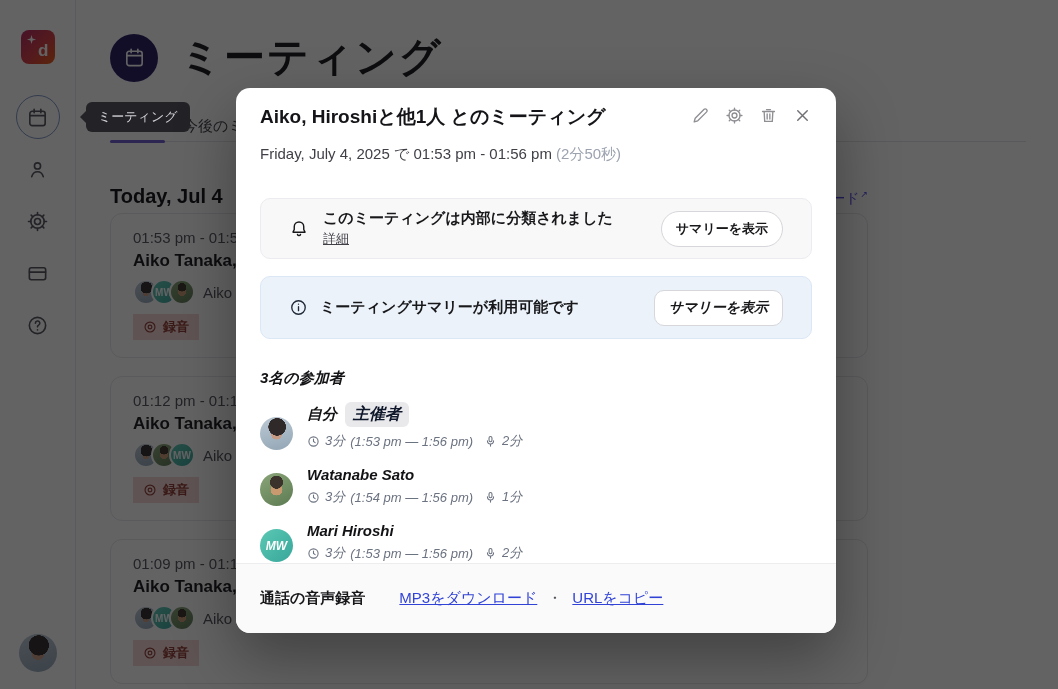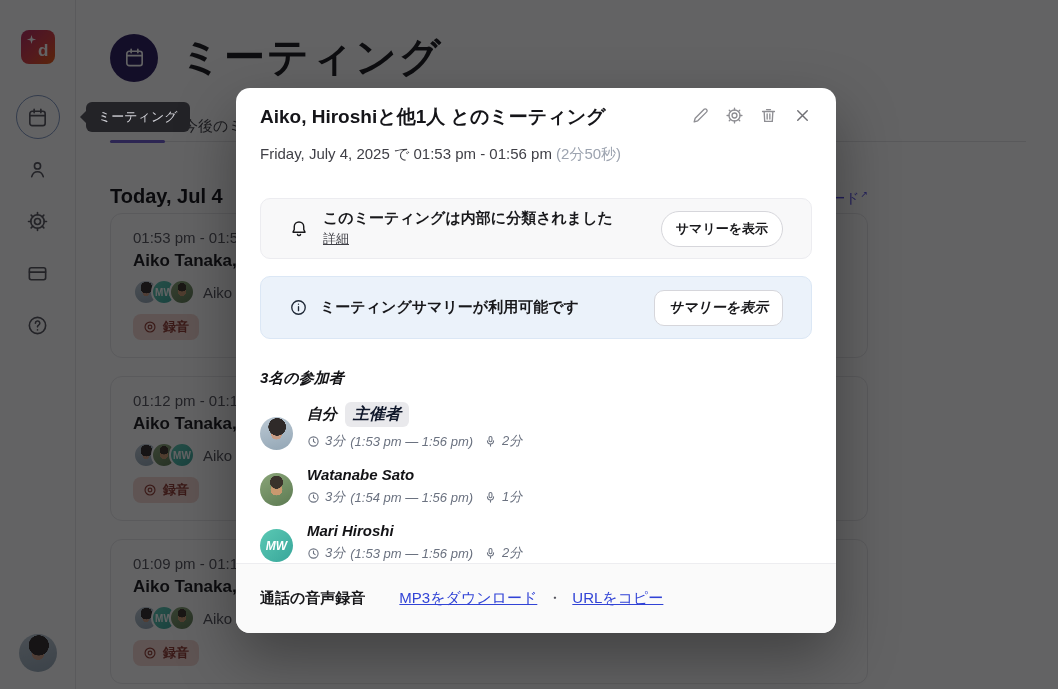--- a/index.html
+++ b/index.html
@@ -53,21 +53,21 @@
   .card { height:145px; background:#fff; border:1px solid #e7e7ea; border-radius:12px;
           padding:15px 22px; overflow:hidden; }
   .card-time { font-size:15px; color:#52525b; }
   .card-title { margin-top:5px; font-size:17px; font-weight:700; color:#18181b; white-space:nowrap; }
   .card-people { margin-top:8px; display:flex; align-items:center; }
   .stack { display:flex; }
   .stack .avatar { width:26px; height:26px; border-radius:50%; border:2px solid #fff; flex:none; font-size:10px; }
   .stack .avatar + .avatar { margin-left:-8px; }
   .card-people-label { margin-left:8px; font-size:15px; color:#52525b; white-space:nowrap; }
   .rec-badge { margin-top:9px; display:inline-flex; align-items:center; gap:6px; background:#f5d6d1;
-               color:#8f3a31; font-size:13px; font-weight:700; padding:4px 10px; border-radius:8px; }
+               color:#8f3a31; font-size:13px; font-weight:700; padding:4px 10px; border-radius:0; }
   .rec-badge svg { width:14px; height:14px; }
 
   
   .overlay { position:absolute; inset:0; background:rgba(8,8,10,0.63); z-index:40; }
   .tooltip { position:absolute; left:86px; top:102px; height:30px; padding:0 12px; background:#232327;
              color:#cfcfd5; font-size:13px; display:flex; align-items:center; border-radius:6px; z-index:45; }
   .tooltip .arrow { position:absolute; left:-6px; top:50%; transform:translateY(-50%); width:0; height:0;
                     border-top:6px solid transparent; border-bottom:6px solid transparent;
                     border-right:6px solid #232327; }
 

